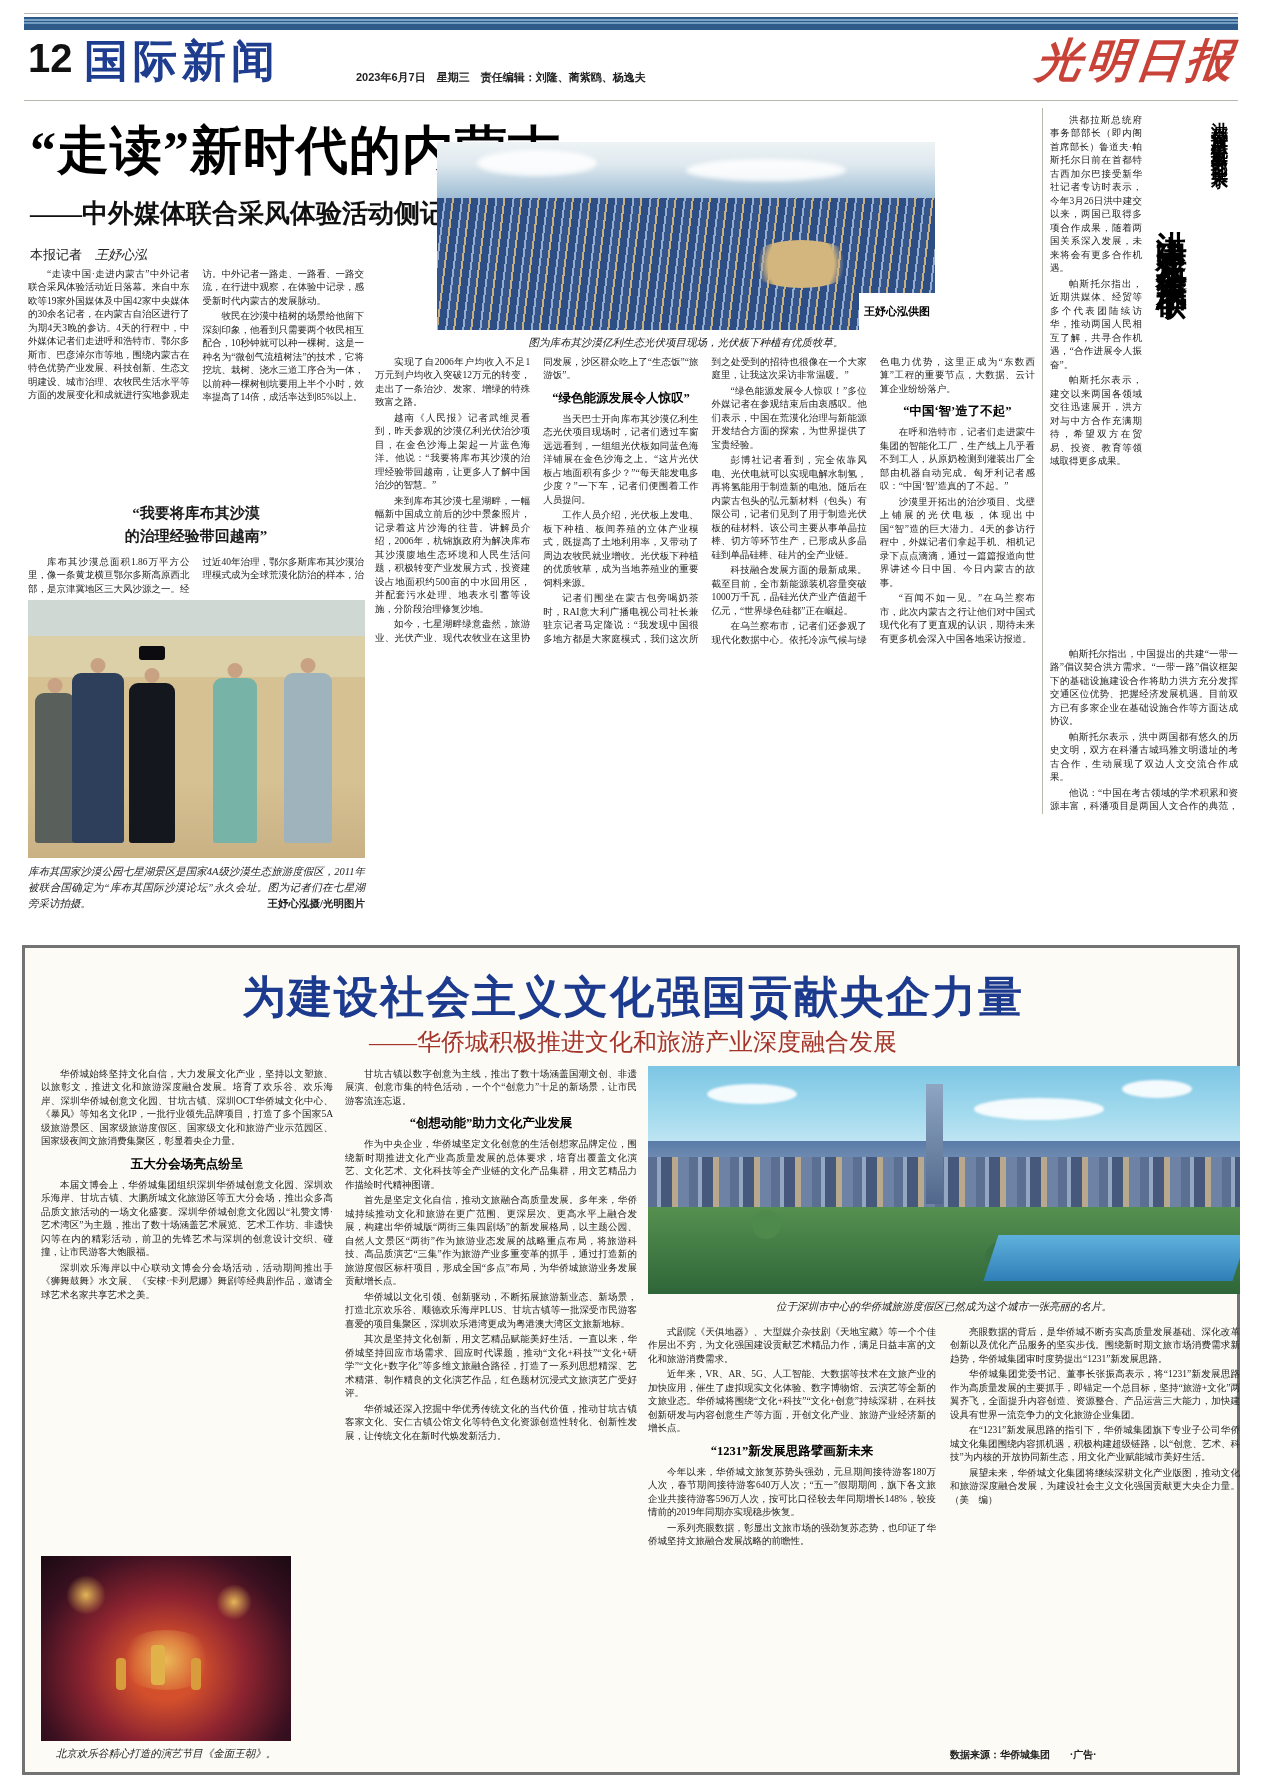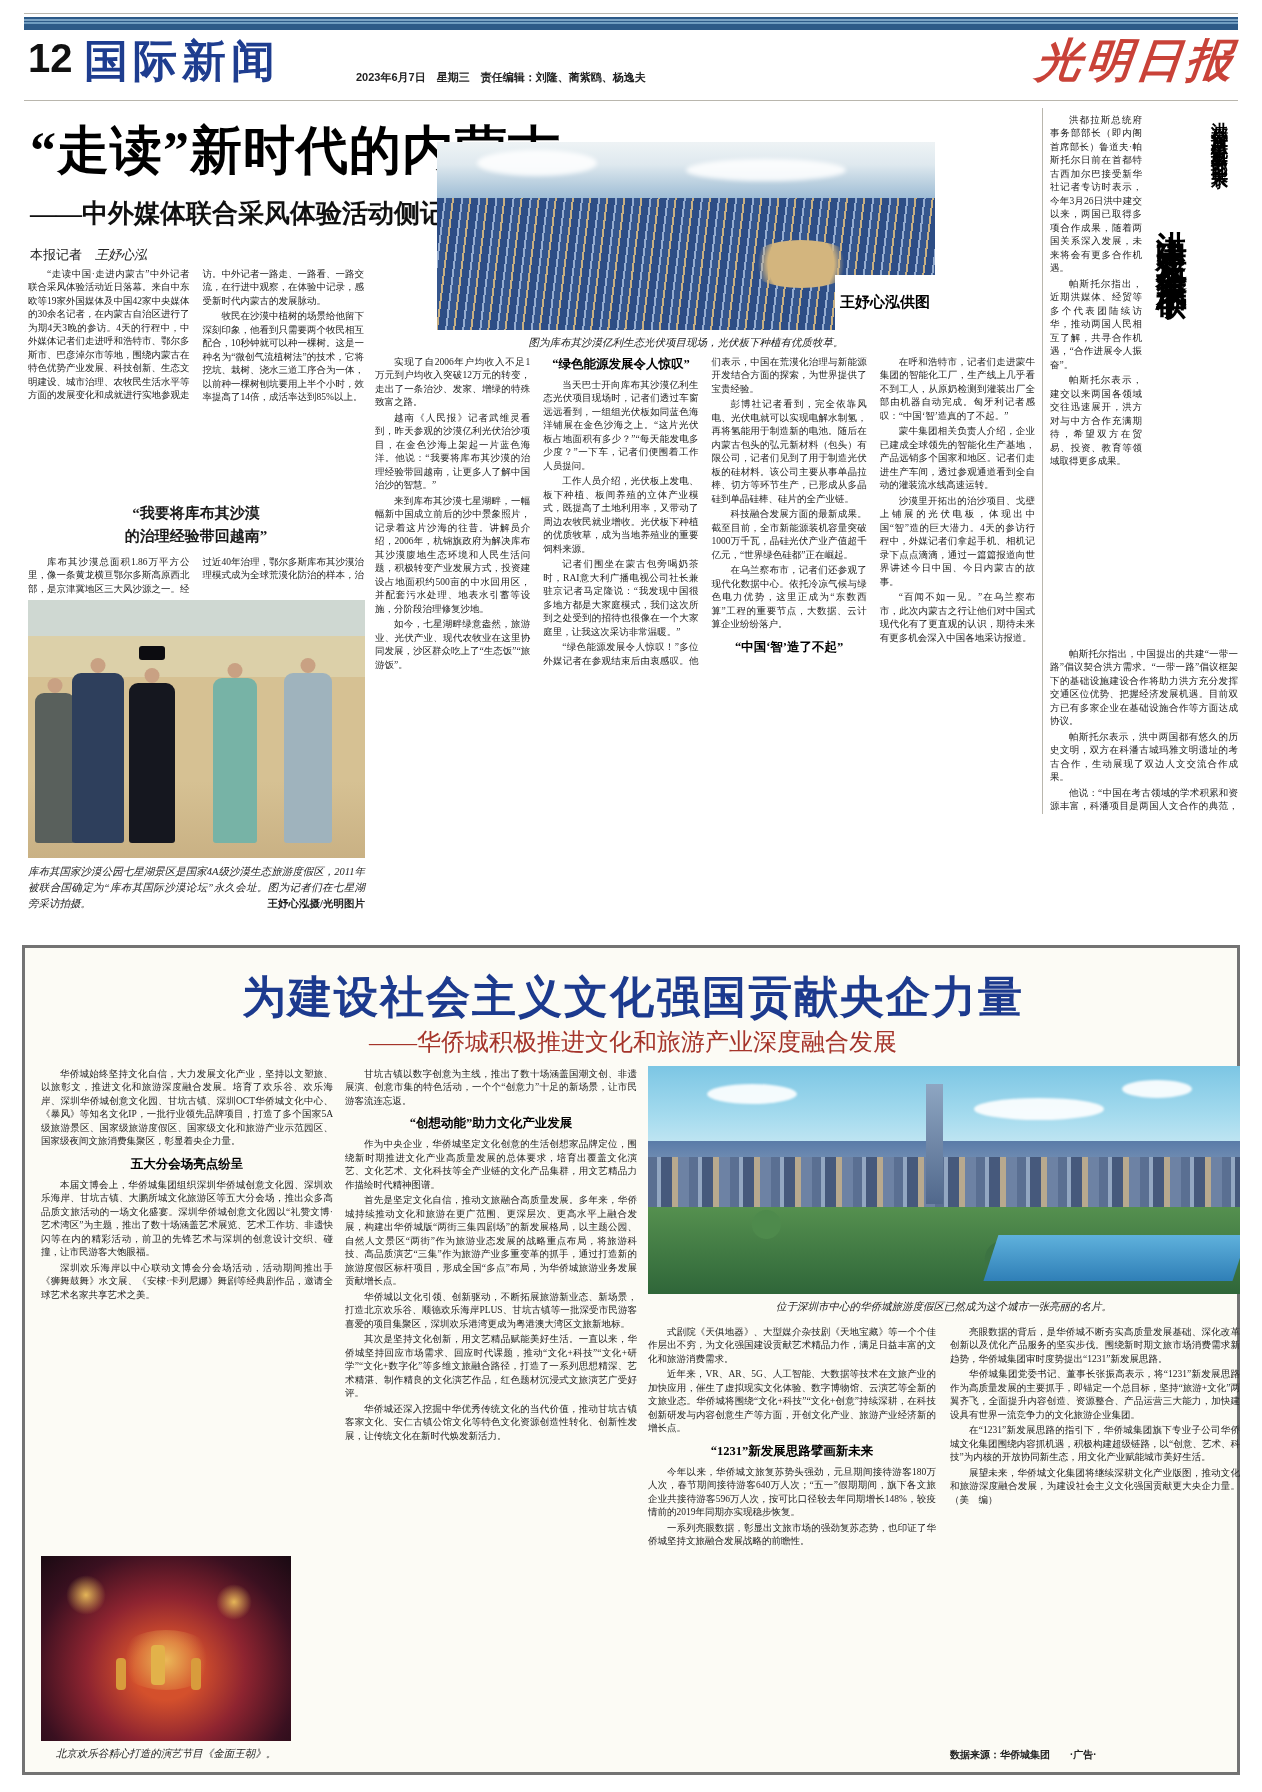--- a/index.html
+++ b/index.html
@@ -27,21 +27,21 @@
 .bighead{font-size:15px;font-weight:bold;text-align:center;white-space:pre-line;line-height:1.55}
 .caption{font-size:10.5px;font-style:italic;line-height:1.5;color:#222;text-align:justify}
 .caption .credit{font-style:normal;font-weight:bold;float:right}
 .capcenter{text-align:center;font-style:italic;font-size:10.5px;color:#222}
 
 .photo{overflow:hidden}
 .solar-sky{position:absolute;left:0;top:0;right:0;height:30%;background:linear-gradient(180deg,#eef3f5 0%,#dfe9ef 40%,#b9cfdf 75%,#9fbdd6 100%)}
 .solar-cloud{position:absolute;border-radius:50%;background:rgba(255,255,255,.85);filter:blur(2px)}
 .solar-field{position:absolute;left:0;top:30%;right:0;bottom:0;background:repeating-linear-gradient(97deg,#2d4d85 0 7px,#96add0 7px 9px,#35568d 9px 15px,#c8b083 15px 17px),linear-gradient(180deg,#7d97bc,#31538a)}
 .solar-sand{position:absolute;border-radius:50%;background:radial-gradient(circle,#d3b57e 0 55%,rgba(211,181,126,0) 72%)}
-.photocredit{position:absolute;right:0;bottom:0;background:#fff;color:#000;font-weight:bold;font-style:normal;font-size:15px;padding:18px 5px}
+.photocredit{position:absolute;right:0;bottom:0;background:#fff;color:#000;font-weight:bold;font-style:normal;font-size:11px;padding:11px 5px}
 .interview{background:linear-gradient(180deg,#cfd8d2 0 14%,#dcd0a9 14% 30%,#d6c193 30% 70%,#c9b184 100%)}
 .person{position:absolute;bottom:6%;border-radius:9px 9px 3px 3px}
 .person::before{content:"";position:absolute;top:-15px;left:50%;transform:translateX(-50%);width:15px;height:15px;border-radius:50%;background:#c9a183}
 .stage{background:radial-gradient(ellipse at 50% 62%,#d4502c 0 18%,#8e2430 45%,#3a1020 75%,#190a12 100%)}
 .stage .glow{position:absolute;border-radius:50%;background:radial-gradient(circle,rgba(236,190,90,.95),rgba(236,190,90,0) 70%)}
 .city-sky{position:absolute;left:0;top:0;right:0;height:40%;background:linear-gradient(180deg,#7cc6e4 0,#a5dbee 55%,#cdeaf4 100%)}
 .city-cloud{position:absolute;border-radius:50%;background:rgba(255,255,255,.9);filter:blur(1px)}
 .city-mtn{position:absolute;left:0;right:0;top:33%;height:12%;background:linear-gradient(180deg,#5a7ba8,#7a95b8)}
 .city-bld{position:absolute;left:0;right:0;top:40%;height:22%;background:repeating-linear-gradient(90deg,#5a6f92 0 9px,#93a7c2 9px 13px,#46597c 13px 24px,#b8a98e 24px 30px,#6d82a4 30px 41px)}
 .city-tower{position:absolute;background:linear-gradient(180deg,#8ea6c2,#51688c);width:17px}
@@ -118,21 +118,20 @@
       <div class="colhead">“绿色能源发展令人惊叹”</div>
       <div class="para">当天巴士开向库布其沙漠亿利生态光伏项目现场时，记者们透过车窗远远看到，一组组光伏板如同蓝色海洋铺展在金色沙海之上。“这片光伏板占地面积有多少？”“每天能发电多少度？”一下车，记者们便围着工作人员提问。</div>
       <div class="para">工作人员介绍，光伏板上发电、板下种植、板间养殖的立体产业模式，既提高了土地利用率，又带动了周边农牧民就业增收。光伏板下种植的优质牧草，成为当地养殖业的重要饲料来源。</div>
       <div class="para">记者们围坐在蒙古包旁喝奶茶时，RAI意大利广播电视公司社长兼驻京记者马定隆说：“我发现中国很多地方都是大家庭模式，我们这次所到之处受到的招待也很像在一个大家庭里，让我这次采访非常温暖。”</div>
       <div class="para">“绿色能源发展令人惊叹！”多位外媒记者在参观结束后由衷感叹。他们表示，中国在荒漠化治理与新能源开发结合方面的探索，为世界提供了宝贵经验。</div>
       <div class="para">彭博社记者看到，完全依靠风电、光伏电就可以实现电解水制氢，再将氢能用于制造新的电池。随后在内蒙古包头的弘元新材料（包头）有限公司，记者们见到了用于制造光伏板的硅材料。该公司主要从事单晶拉棒、切方等环节生产，已形成从多晶硅到单晶硅棒、硅片的全产业链。</div>
       <div class="para">科技融合发展方面的最新成果。截至目前，全市新能源装机容量突破1000万千瓦，晶硅光伏产业产值超千亿元，“世界绿色硅都”正在崛起。</div>
       <div class="para">在乌兰察布市，记者们还参观了现代化数据中心。依托冷凉气候与绿色电力优势，这里正成为“东数西算”工程的重要节点，大数据、云计算企业纷纷落户。</div>
       <div class="colhead">“中国‘智’造了不起”</div>
       <div class="para">在呼和浩特市，记者们走进蒙牛集团的智能化工厂，生产线上几乎看不到工人，从原奶检测到灌装出厂全部由机器自动完成。匈牙利记者感叹：“中国‘智’造真的了不起。”</div>
-      <div class="para">蒙牛集团相关负责人介绍，企业已建成全球领先的智能化生产基地，产品远销多个国家和地区。记者们走进生产车间，透过参观通道看到全自动的灌装流水线高速运转。</div>
       <div class="para">沙漠里开拓出的治沙项目、戈壁上铺展的光伏电板，体现出中国“智”造的巨大潜力。4天的参访行程中，外媒记者们拿起手机、相机记录下点点滴滴，通过一篇篇报道向世界讲述今日中国、今日内蒙古的故事。</div>
       <div class="para">“百闻不如一见。”在乌兰察布市，此次内蒙古之行让他们对中国式现代化有了更直观的认识，期待未来有更多机会深入中国各地采访报道。</div>
     </div>
 
   <div class="abs vline" style="left:1042px;top:108px;height:706px"></div>
   <div class="abs vkicker" style="left:1208px;top:108px;height:470px">洪都拉斯总统府事务部部长表示</div>
   <div class="abs vtitle" style="left:1150px;top:206px;height:420px">洪中建交后双边合作成果丰硕</div>
   <div class="abs textblock" style="left:1050px;top:114px;width:92px;height:528px">
       <div class="para">洪都拉斯总统府事务部部长（即内阁首席部长）鲁道夫·帕斯托尔日前在首都特古西加尔巴接受新华社记者专访时表示，今年3月26日洪中建交以来，两国已取得多项合作成果，随着两国关系深入发展，未来将会有更多合作机遇。</div>
       <div class="para">帕斯托尔指出，近期洪媒体、经贸等多个代表团陆续访华，推动两国人民相互了解，共寻合作机遇，“合作进展令人振奋”。</div>

